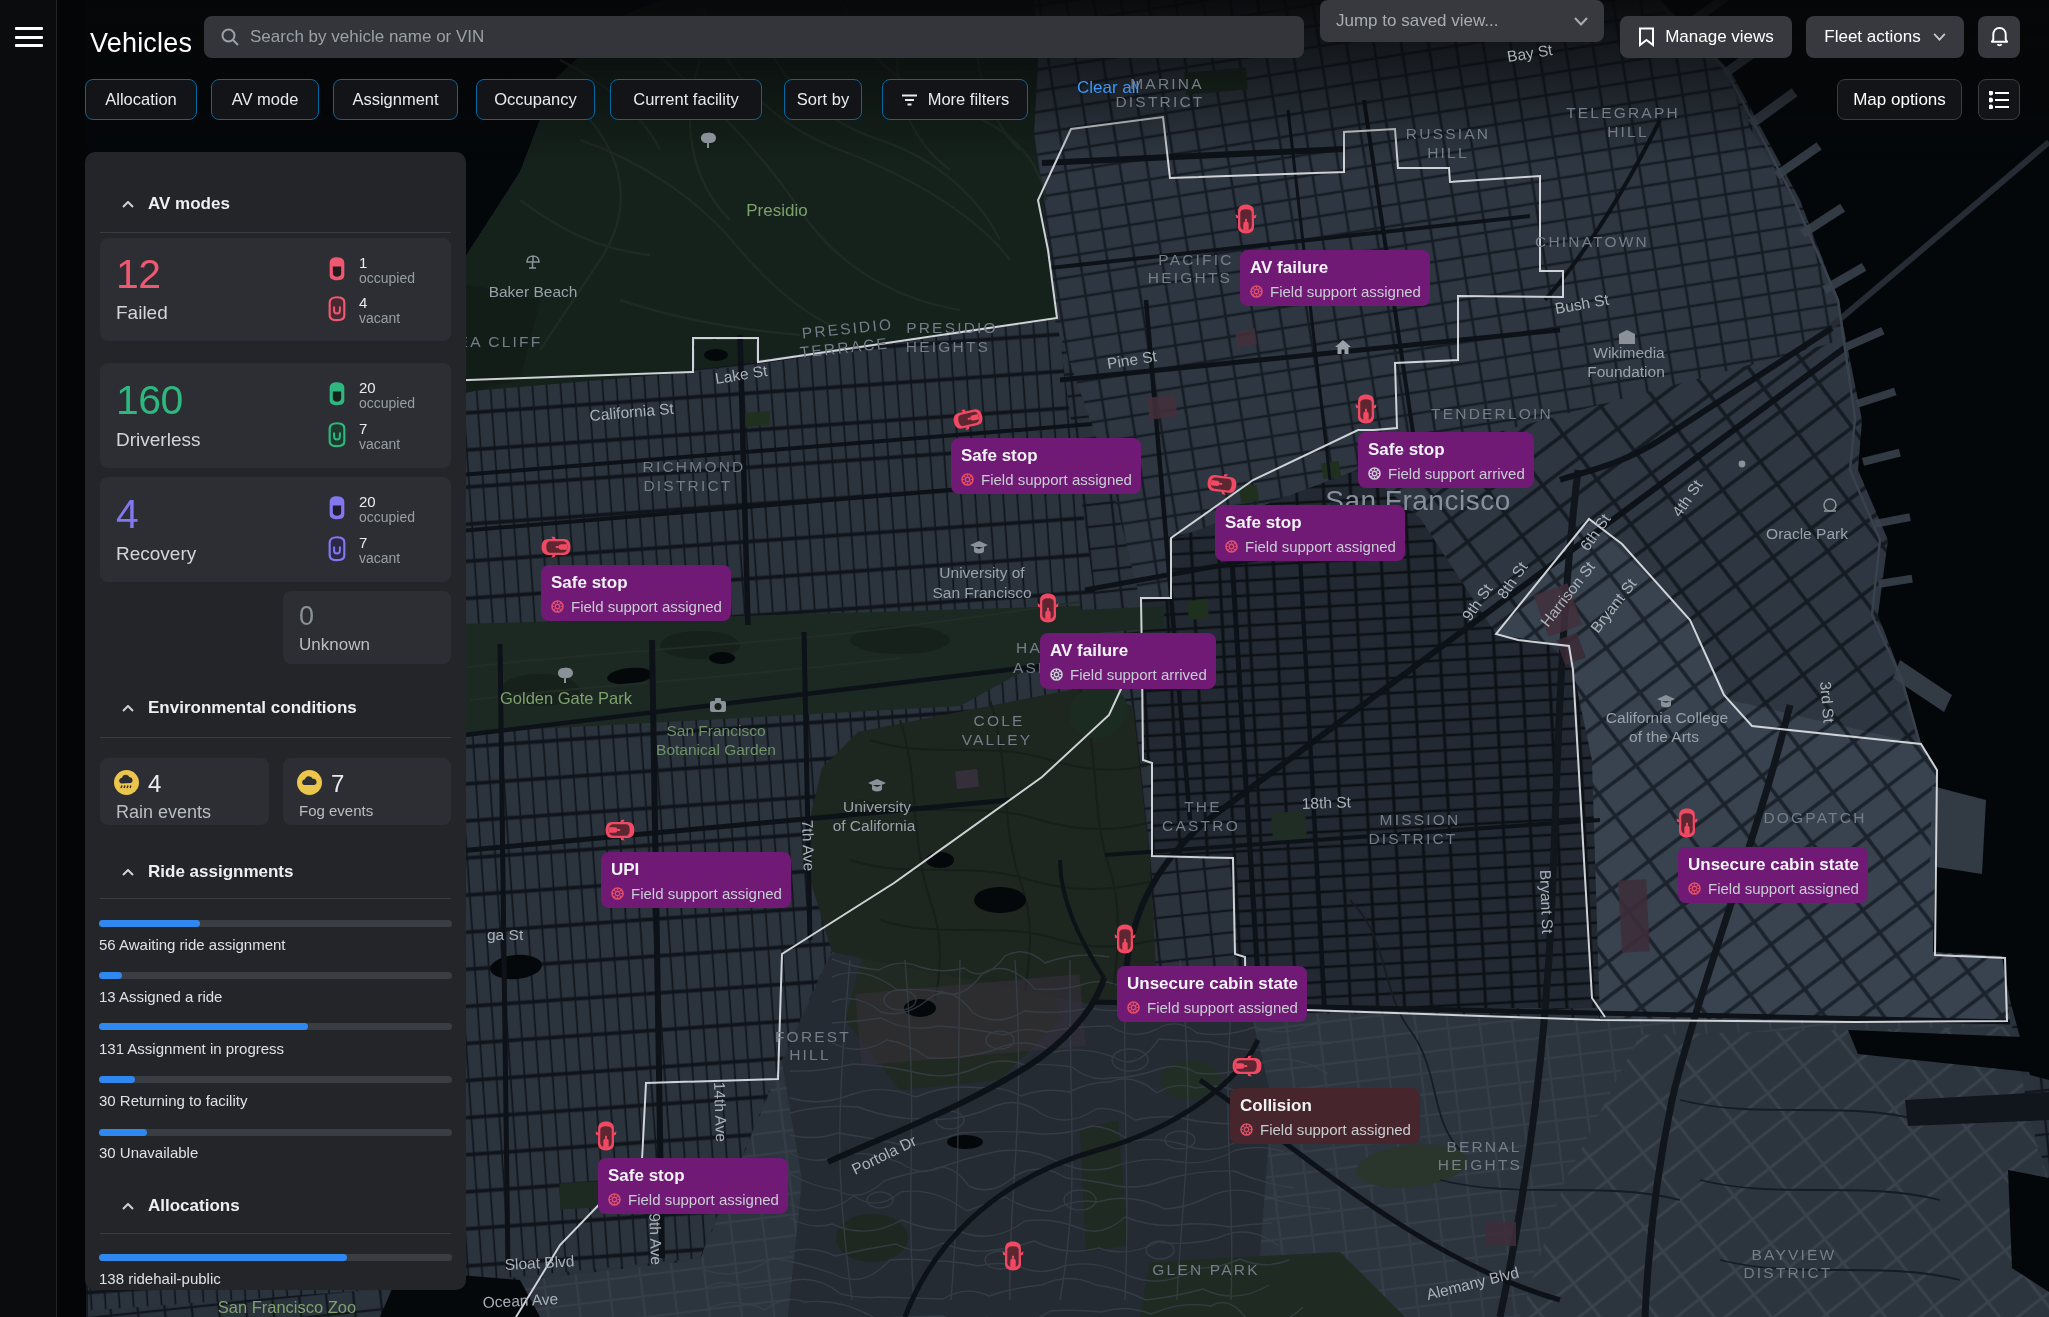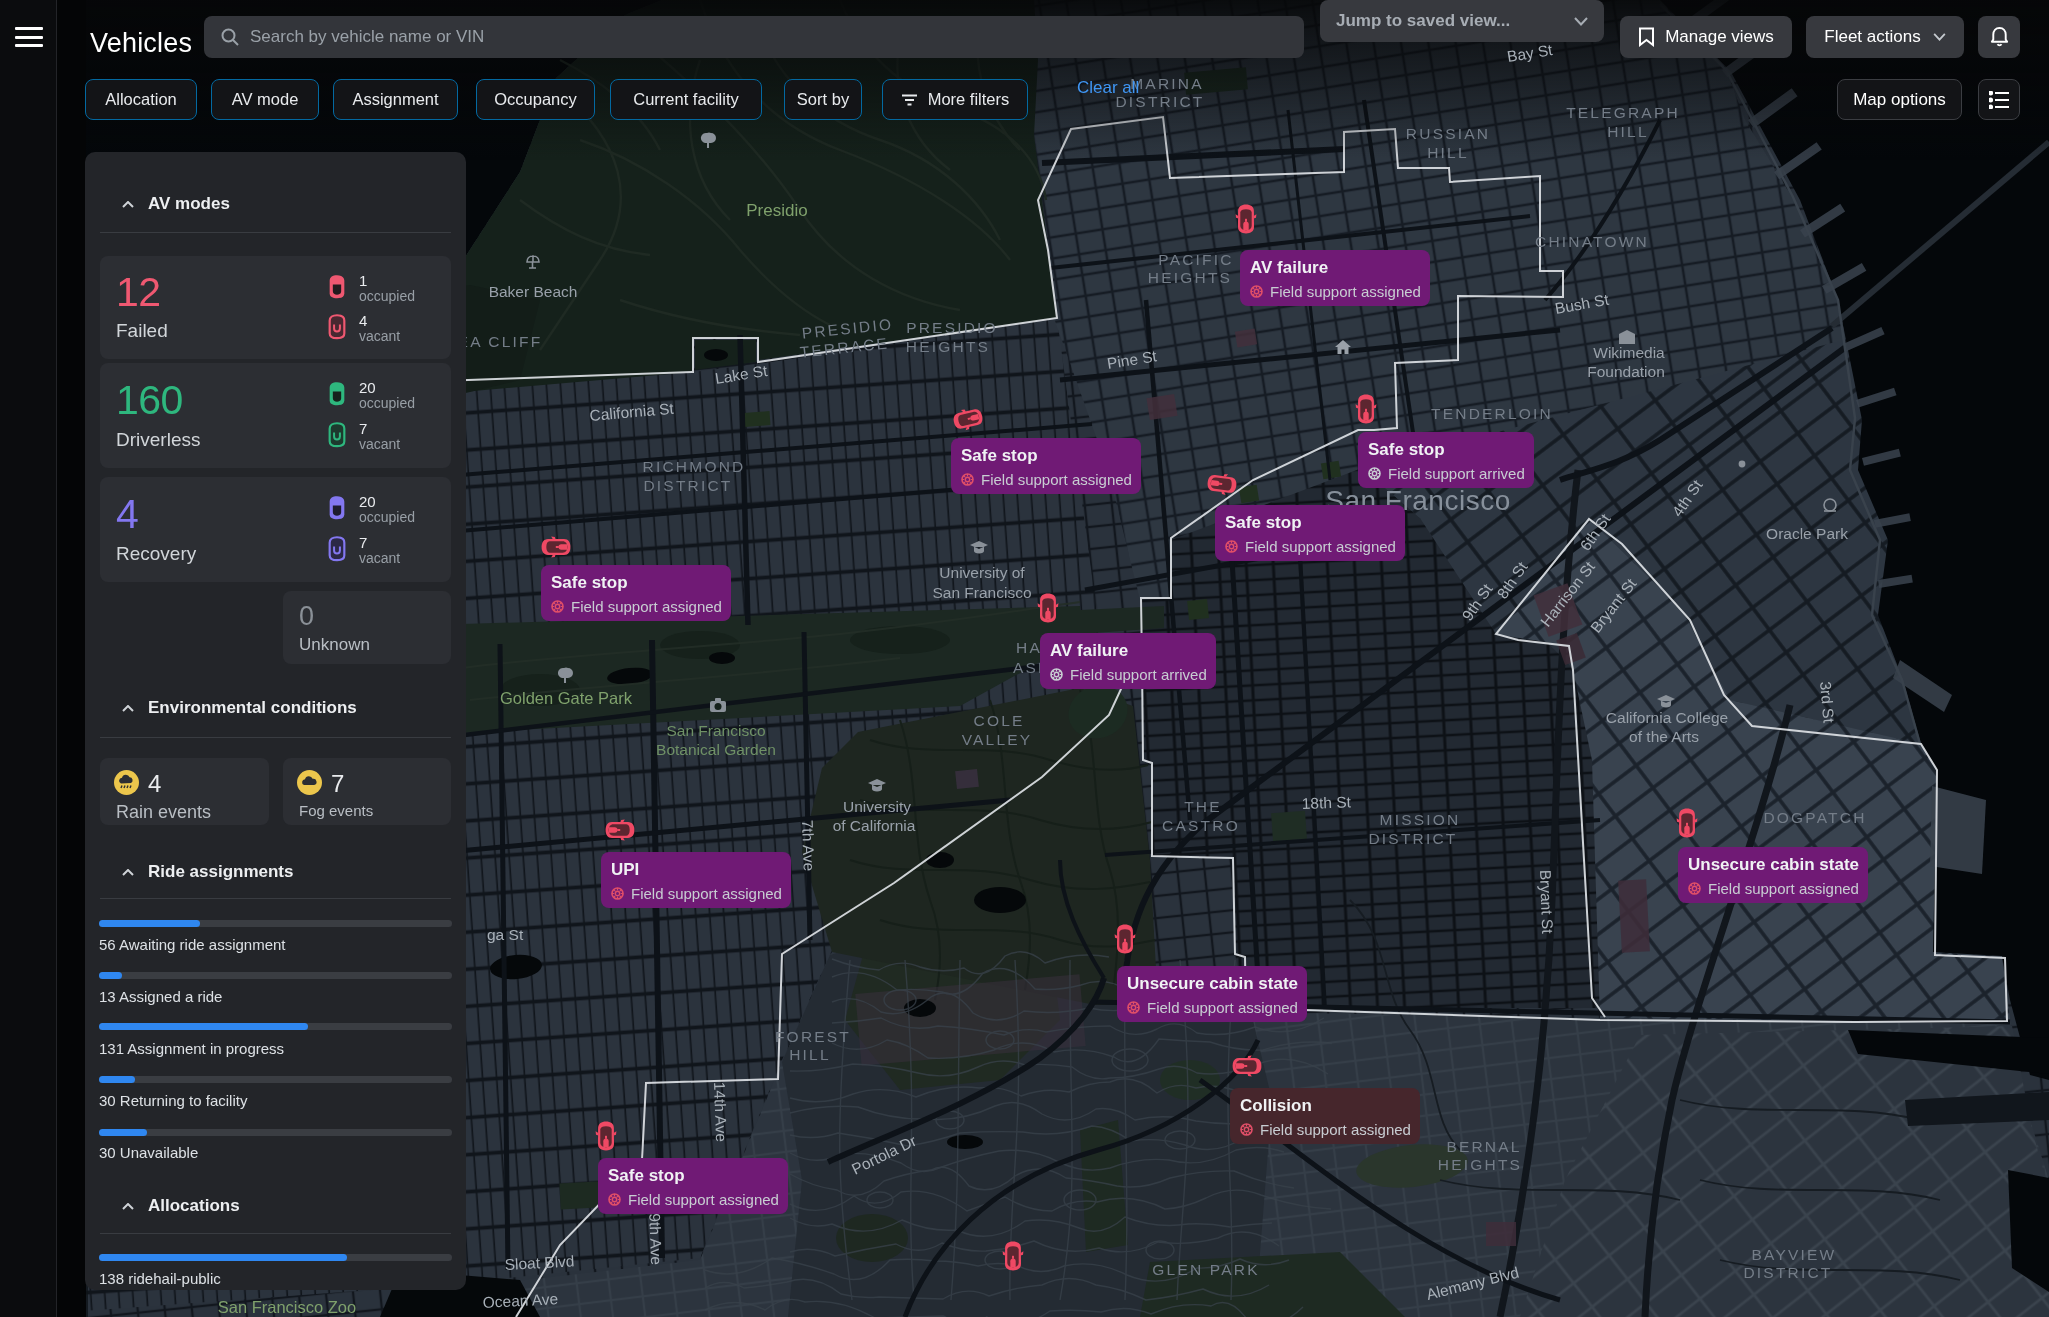--- a/index.html
+++ b/index.html
@@ -8,21 +8,21 @@
 .tt{position:absolute;background:#701a75;border-radius:8px;padding:8px 9px 6px 10px;z-index:30;white-space:nowrap;}
 .tt .t1{font-size:17px;font-weight:700;color:#f0f2f4;line-height:20px;}
 .tt .r{display:flex;align-items:center;gap:7px;margin-top:5px;font-size:15px;color:#c8cdd2;line-height:17px;}
 .tt.red{background:#46262c;}
 .burger{position:absolute;left:15px;top:27px;width:28px;height:22px;z-index:40;}
 .burger div{height:3px;background:#fff;border-radius:1px;margin-bottom:5.5px;}
 .title{position:absolute;left:90px;top:28px;font-size:27px;font-weight:500;color:#fff;z-index:40;letter-spacing:.2px;}
 .search{position:absolute;left:204px;top:16px;width:1100px;height:42px;background:#33353a;border-radius:8px;z-index:40;display:flex;align-items:center;color:#9aa1a8;font-size:17px;}
 .search svg{margin:0 10px 0 16px;}
 .btn{position:absolute;height:42px;background:#37393e;border-radius:8px;z-index:40;display:flex;align-items:center;justify-content:center;color:#fff;font-size:17px;font-weight:500;}
-.btn.ghost{color:#a7adb4;font-weight:700;justify-content:space-between;}
+.btn.ghost{color:#a7adb4;font-weight:400;justify-content:space-between;}
 .chip{position:absolute;top:79px;height:41px;background:#131417;border:1px solid #0369a1;border-radius:8px;z-index:40;display:flex;align-items:center;justify-content:center;color:#e8eaed;font-size:16.5px;box-sizing:border-box;}
 .clearall{position:absolute;left:1077px;top:78px;font-size:17px;color:#3f96f4;z-index:40;text-align:center;}
 #panel{position:absolute;left:85px;top:152px;width:381px;height:1138px;background:#232529;border-radius:10px;z-index:50;}
 .sechead{position:absolute;font-size:17px;font-weight:700;color:#edeff1;}
 .chev{position:absolute;width:12px;height:7px;}
 .divider{position:absolute;left:15px;width:351px;height:1px;background:#393c41;}
 .card{position:absolute;background:#2c2e33;border-radius:8px;}
 .bignum{font-size:41px;font-weight:400;letter-spacing:-.5px;}
 .cardlabel{font-size:19px;color:#d2d6da;}
 .vrow{position:absolute;display:flex;}
@@ -534,21 +534,21 @@
         <path d="M1,1.5 H16 M4,6 H13 M6.5,10.5 H10.5" stroke="#e8eaed" stroke-width="1.8"></path>
       </svg>More filters</div>
 <div class="clearall">Clear all</div>
 
 <div id="panel">
 <svg class="chev" style="left:37px;top:49px;" viewBox="0 0 12 7">
         <path d="M1,6 L6,1 11,6" fill="none" stroke="#cfd3d7" stroke-width="2"></path>
       </svg>
 <div class="sechead" style="left:63px;top:42px;">AV modes</div>
 <div class="divider" style="top:80px;"></div>
-<div class="card" style="left:15px;top:104px;width:351px;height:103px;">
+<div class="card" style="left:15px;top:86px;width:351px;height:103px;">
   <div class="bignum" style="position:absolute;left:16px;top:13px;color:#ef5871;">12</div>
   <div class="cardlabel" style="position:absolute;left:16px;top:64px;">Failed</div>
   <div class="vrow" style="left:227px;top:17px;">
           <svg width="20" height="27" viewBox="0 0 24 31">
             <path d="M12,2 C17.3,2 20.8,4.2 20.8,8.5 L20.8,23.5 C20.8,27.8 17.2,29.5 12,29.5 C6.8,29.5 3.2,27.8 3.2,23.5 L3.2,8.5 C3.2,4.2 6.7,2 12,2 Z" fill="#ef5871"></path>
             <path d="M7,13 L17,13 L17,21 C17,24 15,25.5 12,25.5 C9,25.5 7,24 7,21 Z" fill="#231b1e"></path>
           </svg>
           <div class="txt">
             <div class="n">1</div>
             <div class="w">occupied</div>

